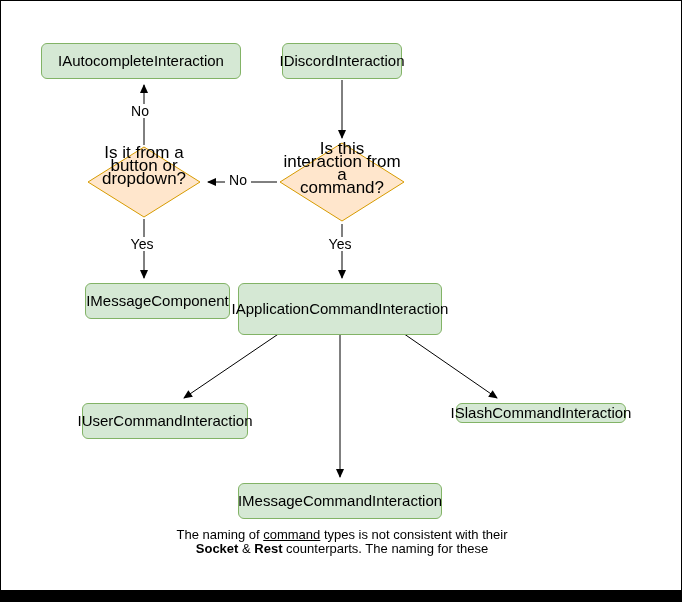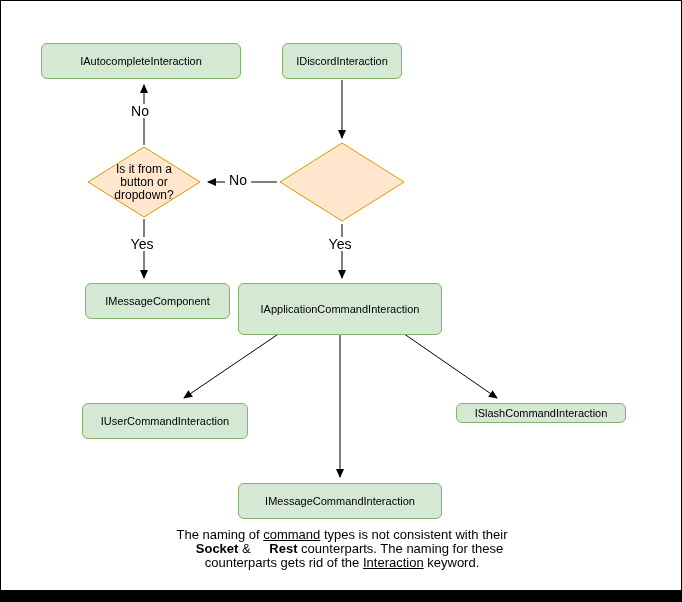--- a/index.html
+++ b/index.html
@@ -14,33 +14,33 @@
     overflow: hidden;
   }
   .edges { position: absolute; left: 0; top: 0; width: 682px; height: 602px; }
   .edges line { stroke: #000000; stroke-width: 1; }
   .node {
     position: absolute;
     display: flex;
     align-items: center;
     justify-content: center;
     text-align: center;
-    font-size: 11px;
+    font-size: 15px;
     line-height: 14px;
     background: #d5e8d4;
     border: 1px solid #82b366;
     border-radius: 6px;
   }
   .diamond {
     position: absolute;
     display: flex;
-    align-items: center;
+    align-items: flex-start;
     justify-content: center;
     text-align: center;
-    font-size: 12px;
+    font-size: 17px;
   }
   .diamond svg { position: absolute; left: 0; top: 0; width: 100%; height: 100%; }
   .diamond polygon { fill: #ffe6cc; stroke: #d79b00; stroke-width: 1; }
   .dlabel { position: relative; z-index: 1; line-height: 13px; white-space: pre-line; }
   .edge-label {
     position: absolute;
     background: #ffffff;
     font-size: 14px;
     line-height: 14px;
     text-align: center;
@@ -49,21 +49,21 @@
   .note {
     position: absolute;
     left: 100px;
     top: 527px;
     width: 482px;
     text-align: center;
     font-size: 13px;
     line-height: 14px;
   }
   .u { text-decoration: underline; }
-  .b { font-weight: 700; margin-left: 15px; }
+  .b { font-weight: 700; }
   .bottom-bar {
     position: absolute;
     left: 0; right: 0; bottom: 0;
     height: 11px;
     background: #000000;
   }
 </style>
 </head>
 <body>
 
@@ -99,20 +99,23 @@
     </svg>
     <span class="dlabel">Is it from a
 button or
 dropdown?</span>
   </div>
 
   <div class="diamond" style="left:277px; top:141px; width:128px; height:80px;">
     <svg viewBox="0 0 128 80" preserveAspectRatio="none">
       <polygon points="64,1 126,40 64,79 2,40"></polygon>
     </svg>
+    <span class="dlabel">Is this
+interaction from a
+command?</span>
   </div>
 
   <div class="node" style="left:68px; top:282px; width:145px; height:36px;margin-left:16px;">
     <span>IMessageComponent</span>
   </div>
 
   <div class="node" style="left:237px; top:282px; width:204px; height:52px;">
     <span>IApplicationCommandInteraction</span>
   </div>
 
@@ -129,18 +132,17 @@
   </div>
 
   <div class="edge-label" style="left:125px; top:103px; width:28px;">No</div>
   <div class="edge-label" style="left:224px; top:172px; width:26px;">No</div>
   <div class="edge-label" style="left:126px; top:236px; width:30px;">Yes</div>
   <div class="edge-label" style="left:324px; top:236px; width:30px;">Yes</div>
 
   <div class="note">
     <div><span>The naming of </span><span class="u">command</span><span> types is not consistent with their</span></div>
     <div><span class="b">Socket</span><span> &amp; </span><span class="b">Rest</span><span> counterparts. The naming for these</span></div>
-    <div><span>counterparts gets rid of the </span><span class="u">Interaction</span><span> keyword.</span></div>
   </div>
 
   <div class="bottom-bar"></div>
 
 </div>
 
 </body></html>

